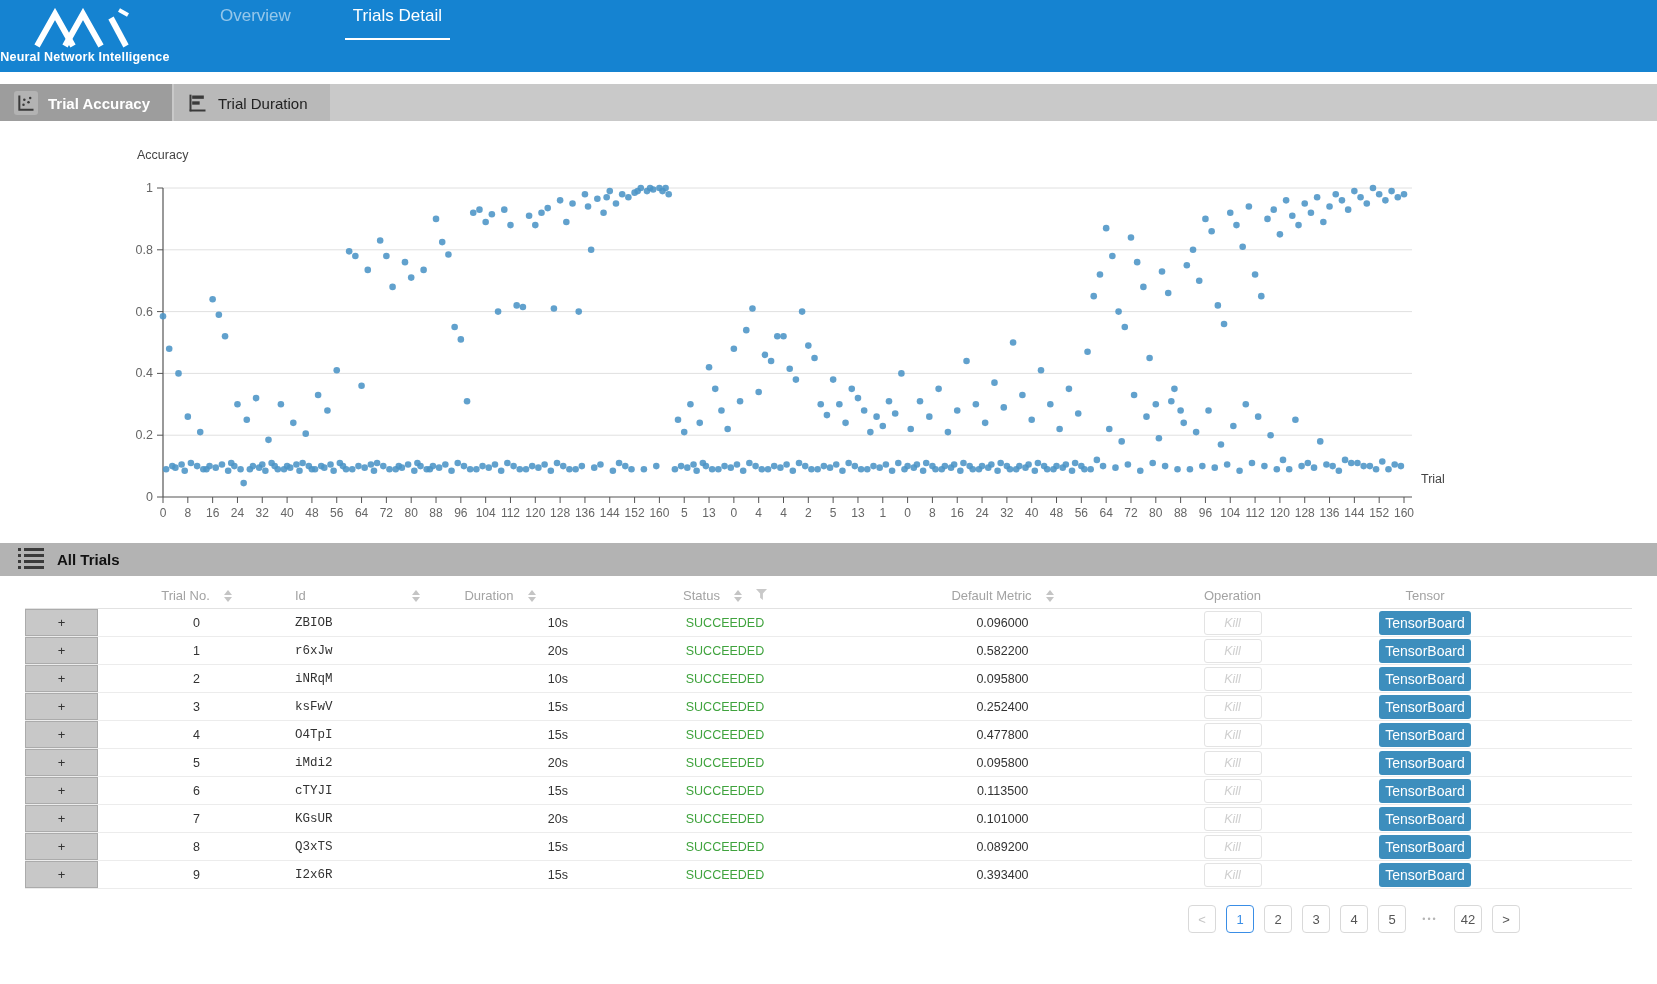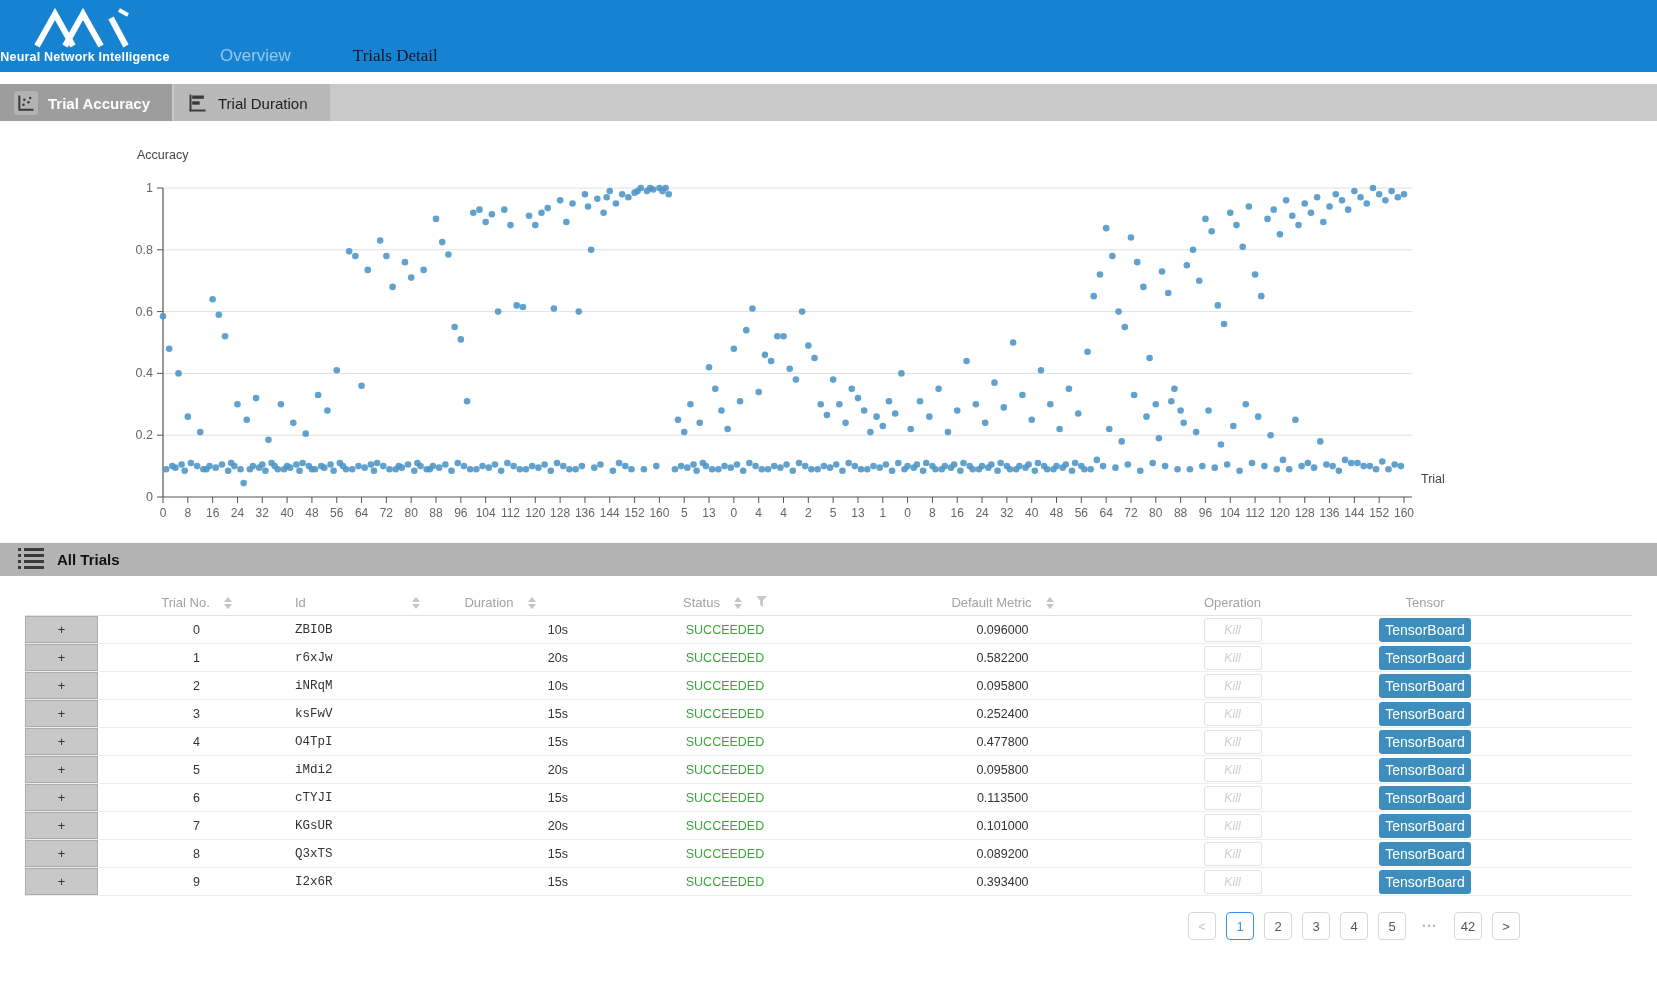--- a/index.html
+++ b/index.html
@@ -3,23 +3,23 @@
 <meta charset="utf-8">
 <style>
   * { margin:0; padding:0; box-sizing:border-box; }
   body { width:1657px; height:984px; background:#fff; font-family:"Liberation Sans",sans-serif; overflow:hidden; }
 
   
   .hdr { height:72px; background:#1583d1; display:flex; align-items:center; }
   .brand { width:170px; display:flex; flex-direction:column; align-items:center; }
   .brand svg { display:block; }
   .brand-text { color:#fff; font-size:12.5px; font-weight:bold; letter-spacing:.2px; margin-top:2px; white-space:nowrap; }
-  .nav { display:flex; align-items:flex-end; margin-left:48px; gap:58px; height:100%; }
+  .nav { display:flex; align-items:flex-start; margin-left:48px; gap:58px; height:100%; }
   .navlink { color:rgba(255,255,255,.55); font-size:17px; cursor:pointer; position:relative; padding:6px 2px; }
-  .navlink.active { color:#0f172a;font-family:Liberation Serif, serif; }
+  .navlink.active { color:#ffffff; }
   .navlink.active::after { content:""; position:absolute; left:-6px; right:-6px; bottom:-8px; height:2px; background:#fff; }
 
   
   .tabstrip { margin-top:12px; height:37px; display:flex; background:#c9c9c9; }
   .tab { display:flex; align-items:center; gap:10px; padding:1px 22px 0 14px; background:#b9b9b9; color:#222; font-size:15px; margin-right:2px; cursor:pointer; white-space:nowrap; }
   .tab.active { background:#9d9d9d; color:#fff; font-weight:bold; }
   .ticon { display:flex; align-items:center; justify-content:center; }
   .ticon.boxed { background:#b3b3b3; border-radius:3px; padding:2px; }
 
   
@@ -27,21 +27,21 @@
   svg text { font-family:"Liberation Sans",sans-serif; }
   .tick { font-size:12px; fill:#666; }
   .ytick { font-size:12.5px; fill:#666; }
   .axis-name { font-size:12.5px; fill:#444; }
 
   
   .alltrials-bar { height:33px; background:#b3b3b3; display:flex; align-items:center; padding-left:18px; gap:13px; }
   .alltrials-title { font-size:15px; font-weight:bold; color:#111;text-align:center; }
 
   
-  .tbl { margin:14px 25px 0 25px; }
+  .tbl { margin:7px 25px 0 25px; }
   .grid-row { display:grid; grid-template-columns:73px 197px 125px 160px 290px 265px 195px 190px; align-items:center; }
   .thead { height:26px; color:#a3a3a3; font-size:13px; border-bottom:1px solid #e2e2e2; }
   .th { display:flex; align-items:center; justify-content:center; gap:14px; }
   .th.left { justify-content:space-between;gap:28px; }
   .sorter { display:inline-flex; flex-direction:column; gap:2px; cursor:pointer; }
   .car-up { width:0; height:0; border-left:4px solid transparent; border-right:4px solid transparent; border-bottom:5px solid #c4c4c4; }
   .car-dn { width:0; height:0; border-left:4px solid transparent; border-right:4px solid transparent; border-top:5px solid #c4c4c4; }
   .trow { height:28px; border-bottom:1px solid #ececec; font-size:12.5px; color:#333; }
   .cell { text-align:center; }
   .cell.expander { background:#c8c8c8; border:1px solid #ababab; height:100%; display:flex; align-items:center; justify-content:center; font-size:13px; color:#333; cursor:pointer; }

